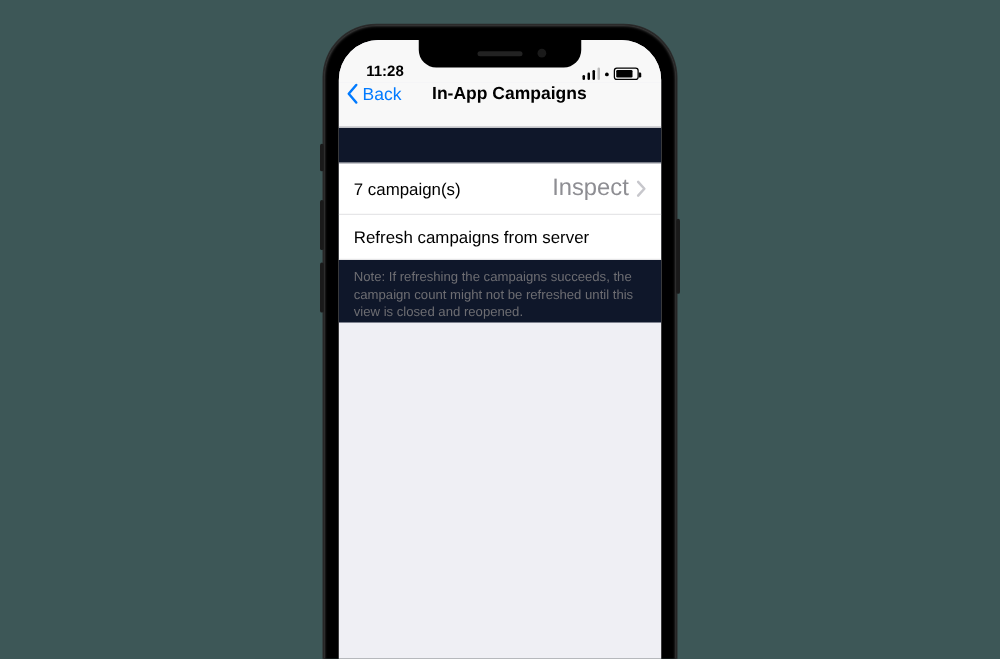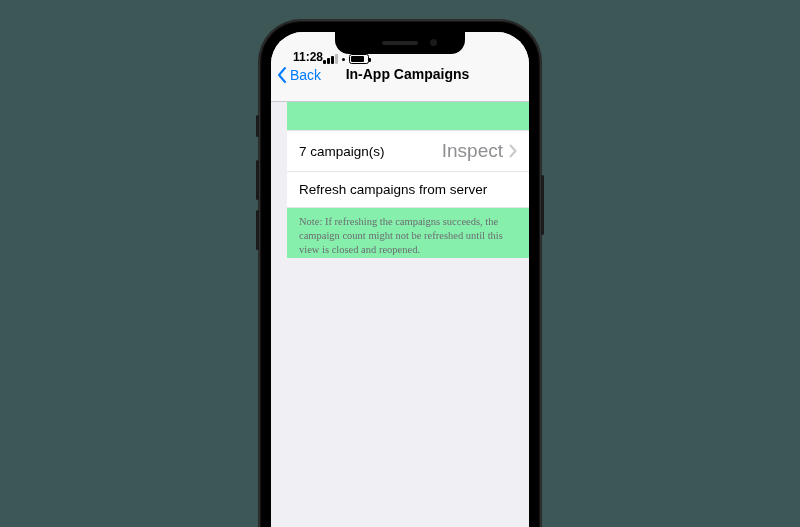--- a/index.html
+++ b/index.html
@@ -47,20 +47,21 @@
       border-bottom-right-radius: 14px;
       z-index: 10;
       display: flex; align-items: center; justify-content: center; gap: 18px;
     }
     .notch-speaker { width: 36px; height: 4px; background: #222; border-radius: 2px; }
     .notch-cam { width: 7px; height: 7px; background: #1a1a1a; border-radius: 50%; position: absolute; right: 28px; top: 7px; }
     .status-bar {
       height: 34px;
       display: flex;
       align-items: flex-end;
+      justify-content: space-between;
       padding: 0 18px 2px 22px;
       font-size: 12px;
       font-weight: 600;
       color: #000;
       background: #f8f8f8;
     }
     .status-right { display: flex; align-items: center; gap: 4px; }
     .signal { display: flex; align-items: flex-end; gap: 1.5px; }
     .signal span { width: 2.5px; background: #000; border-radius: 1px; }
     .signal span:nth-child(1){ height: 4px; }
@@ -79,41 +80,40 @@
       align-items: flex-start;
       position: relative;
       padding: 0 6px;
     }
     .back-btn { display: flex; align-items: center; color: #007aff; font-size: 14px; gap: 2px; cursor: pointer; }
     .nav-title {
       position: absolute; left: 15px; right: 0;
       text-align: center; font-size: 14px; font-weight: 600; color: #000;
       pointer-events: none;
     }
-    .content { background: #86efac; margin-left: 16px; }
+    .content { background: #0f172a; }
     .group-spacer { height: 28px; }
     .cell {
       background: #fff;
       min-height: 36px;
       padding: 9px 12px;
       font-size: 13.5px;
       color: #000;
       display: flex;
       align-items: center;
       justify-content: space-between;
       border-bottom: 1px solid #e6e6e8;
     }
     .cell-group { border-top: 1px solid #e6e6e8; }
     .cell-right { display: flex; align-items: center; gap: 6px; color: #8e8e93; font-size: 19px; }
     .footer-note {
       padding: 7px 12px 0 12px;
       font-size: 10.5px;
       line-height: 1.35;
       color: #6d6d72;
-      font-family: Liberation Serif, serif;
     }
     svg.chev { width: 8px; height: 14px; }
     svg.chev path, svg.back-chev path { fill: none; stroke-width: 2; stroke-linecap: round; stroke-linejoin: round; }
     svg.back-chev { width: 11px; height: 18px; }
   </style>
 </head>
 <body>
 
 <div class="phone-frame">
   <div class="btn-side btn-left-1"></div>

